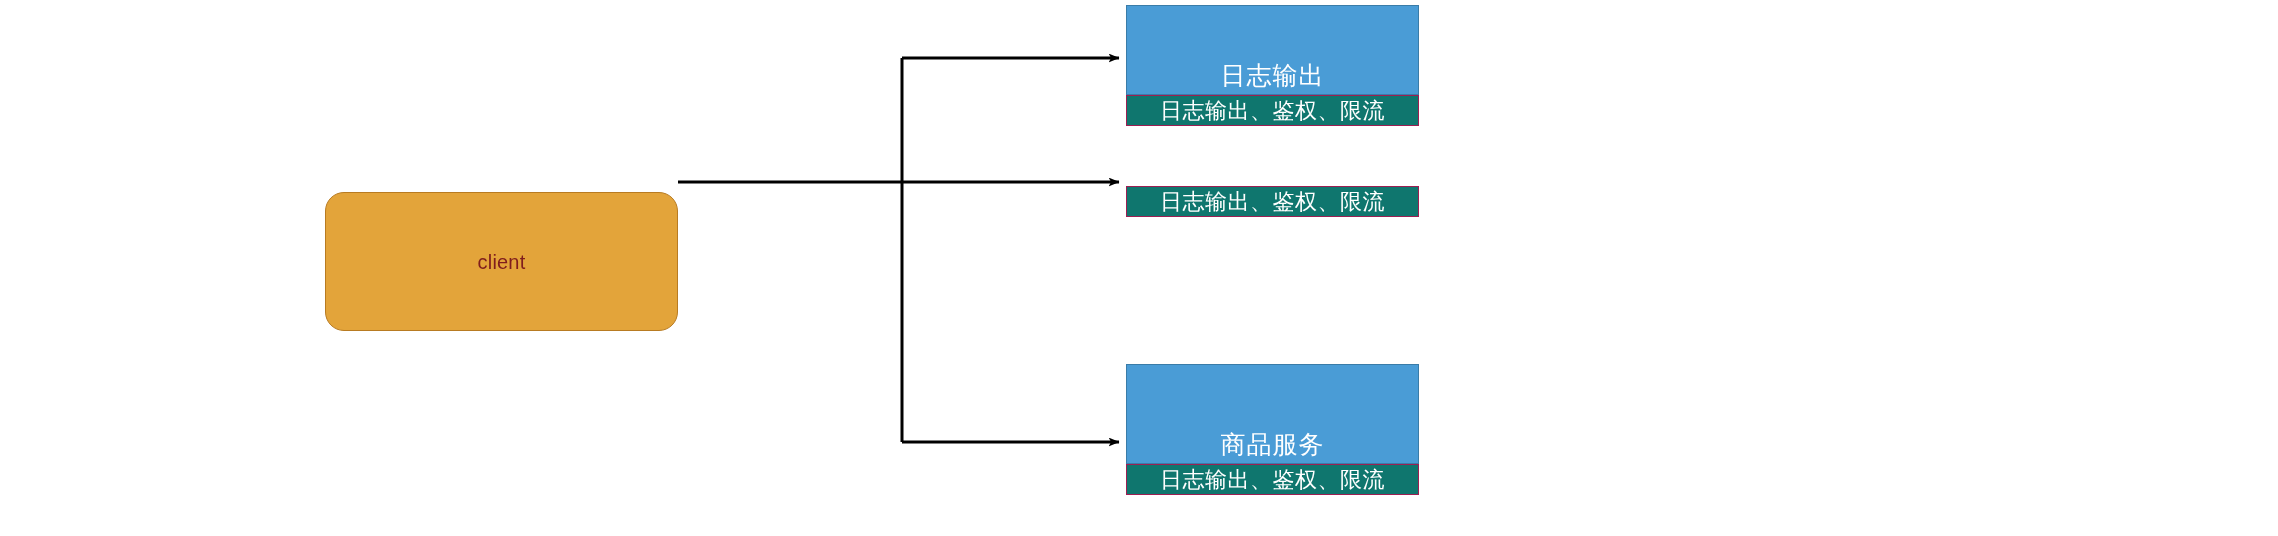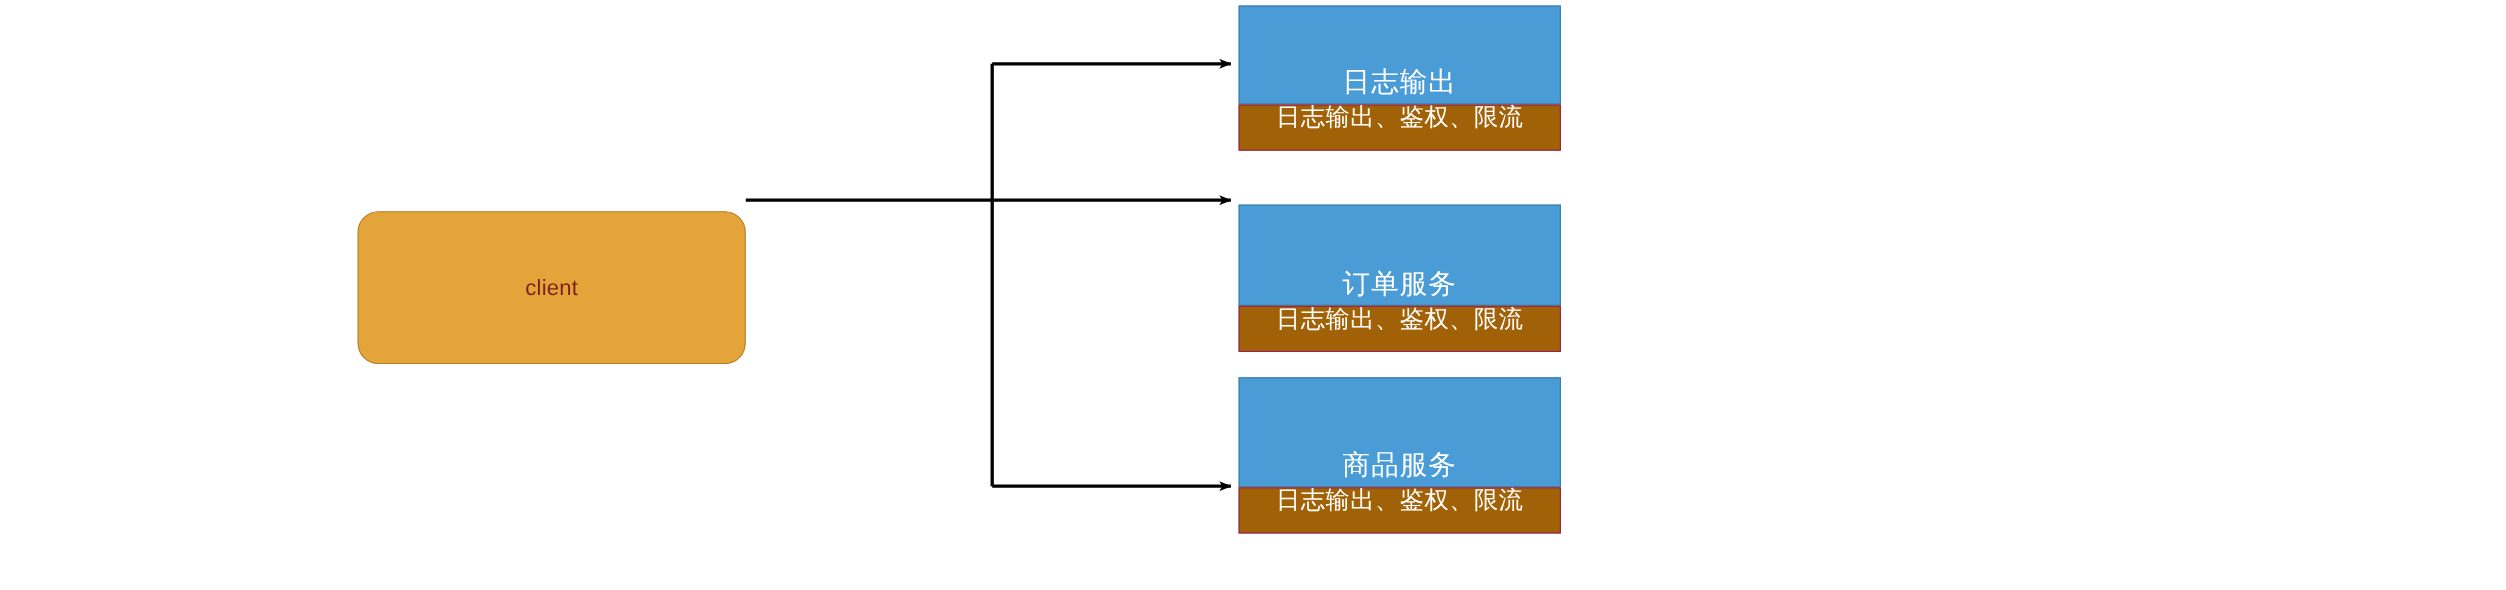--- a/index.html
+++ b/index.html
@@ -68,42 +68,42 @@
     padding-bottom: 6px;
   }
   .service-title {
     color: #ffffff;
     font-size: 25px;
     line-height: 1.05;
     white-space: nowrap;
     letter-spacing: 1px;
   }
   .service-foot {
-    background: #a16207;
+    background: #0f766e;
     border: 1px solid #9C1F52;
     box-sizing: border-box;
-    height: 42px;
+    height: 31px;
     display: flex;
-    align-items: flex-start;
+    align-items: center;
     justify-content: center;
   }
   .service-foot-text {
     color: #ffffff;
     font-size: 22px;
     line-height: 1;
     white-space: nowrap;
     letter-spacing: 0.5px;
   }
 
   
   #svc-0 { top: 5px; }
   #svc-0 .service-head { height: 90px; }
   #svc-1 { top: 186px; }
   #svc-1 .service-head { height: 92px; }
-  #svc-2 { top: 343px; }
+  #svc-2 { top: 364px; }
   #svc-2 .service-head { height: 100px; }
 </style>
 </head>
 <body>
 
 <div id="canvas">
 
   <svg id="wires" viewBox="0 0 2278 536" width="2278" height="536" xmlns="http://www.w3.org/2000/svg">
     <defs>
       <marker id="arrowhead" markerWidth="11" markerHeight="9" refX="10.5" refY="4.5" orient="auto" markerUnits="userSpaceOnUse">
@@ -129,23 +129,20 @@
   <div class="service-node" id="svc-0">
     <div class="service-head">
       <span class="service-title">日志输出</span>
     </div>
     <div class="service-foot">
       <span class="service-foot-text">日志输出、鉴权、限流</span>
     </div>
   </div>
 
   <div class="service-node" id="svc-1">
-    <div class="service-head">
-      <span class="service-title">订单服务</span>
-    </div>
     <div class="service-foot">
       <span class="service-foot-text">日志输出、鉴权、限流</span>
     </div>
   </div>
 
   <div class="service-node" id="svc-2">
     <div class="service-head">
       <span class="service-title">商品服务</span>
     </div>
     <div class="service-foot">

